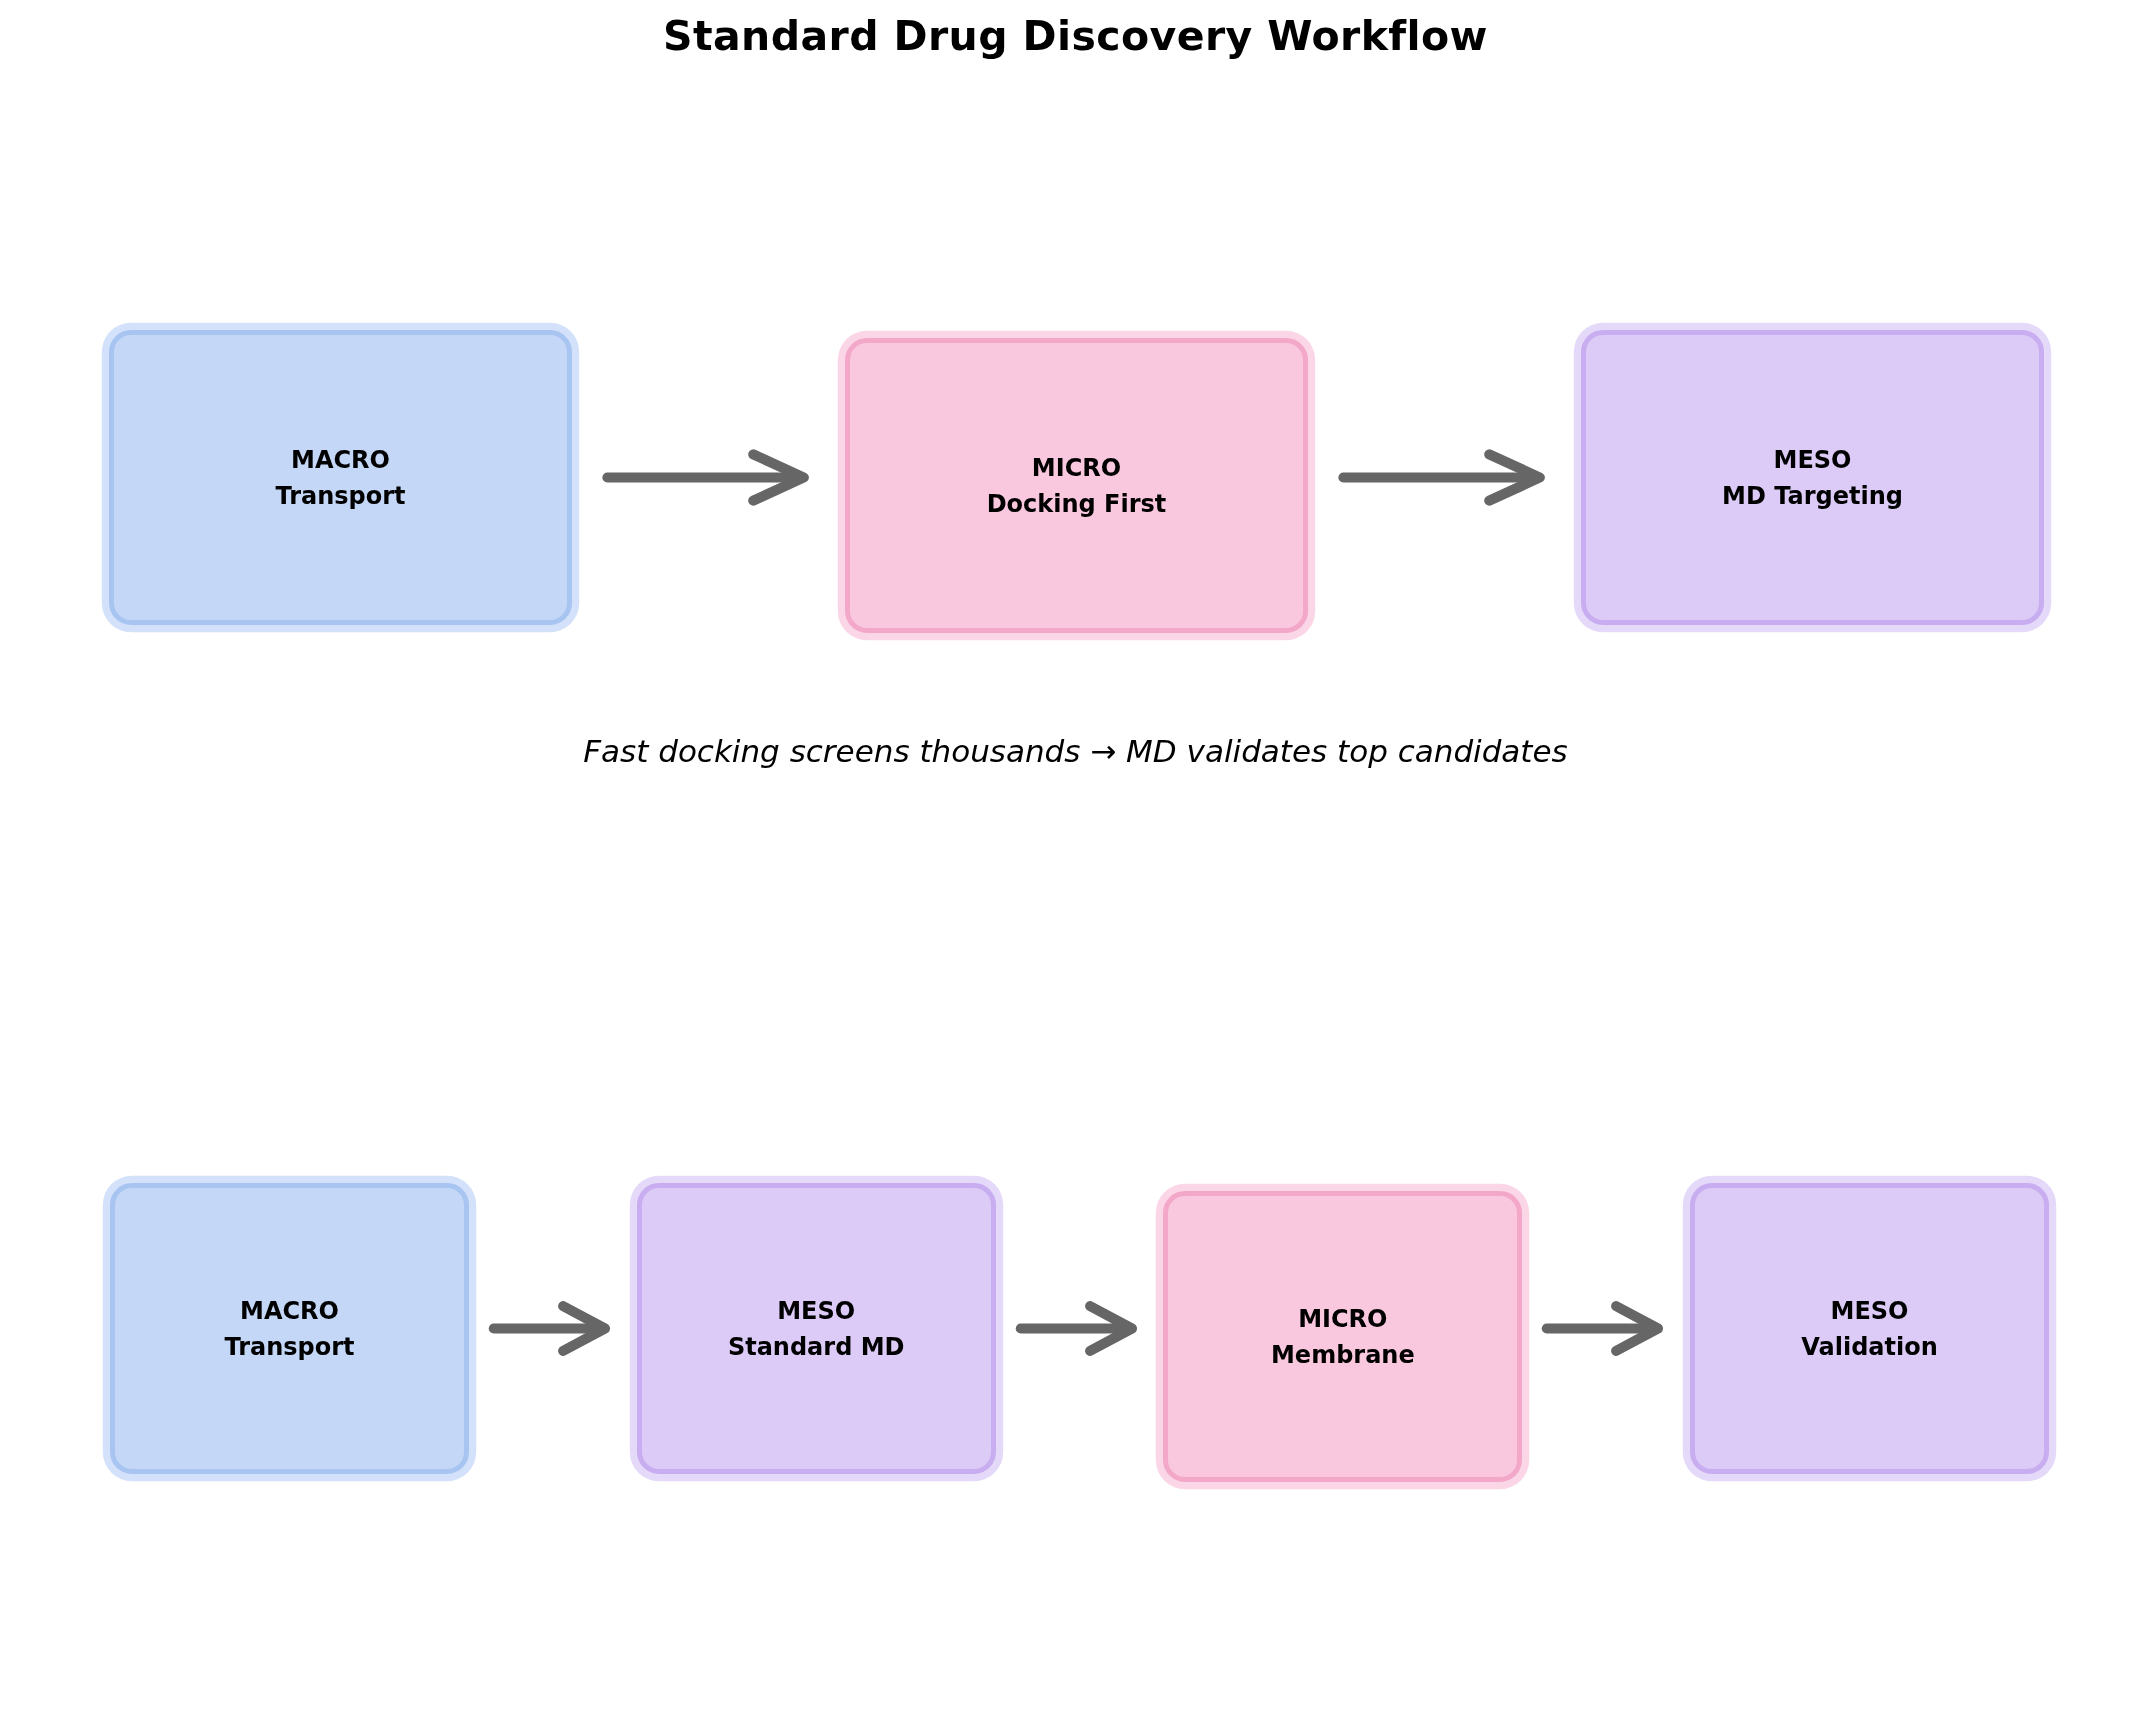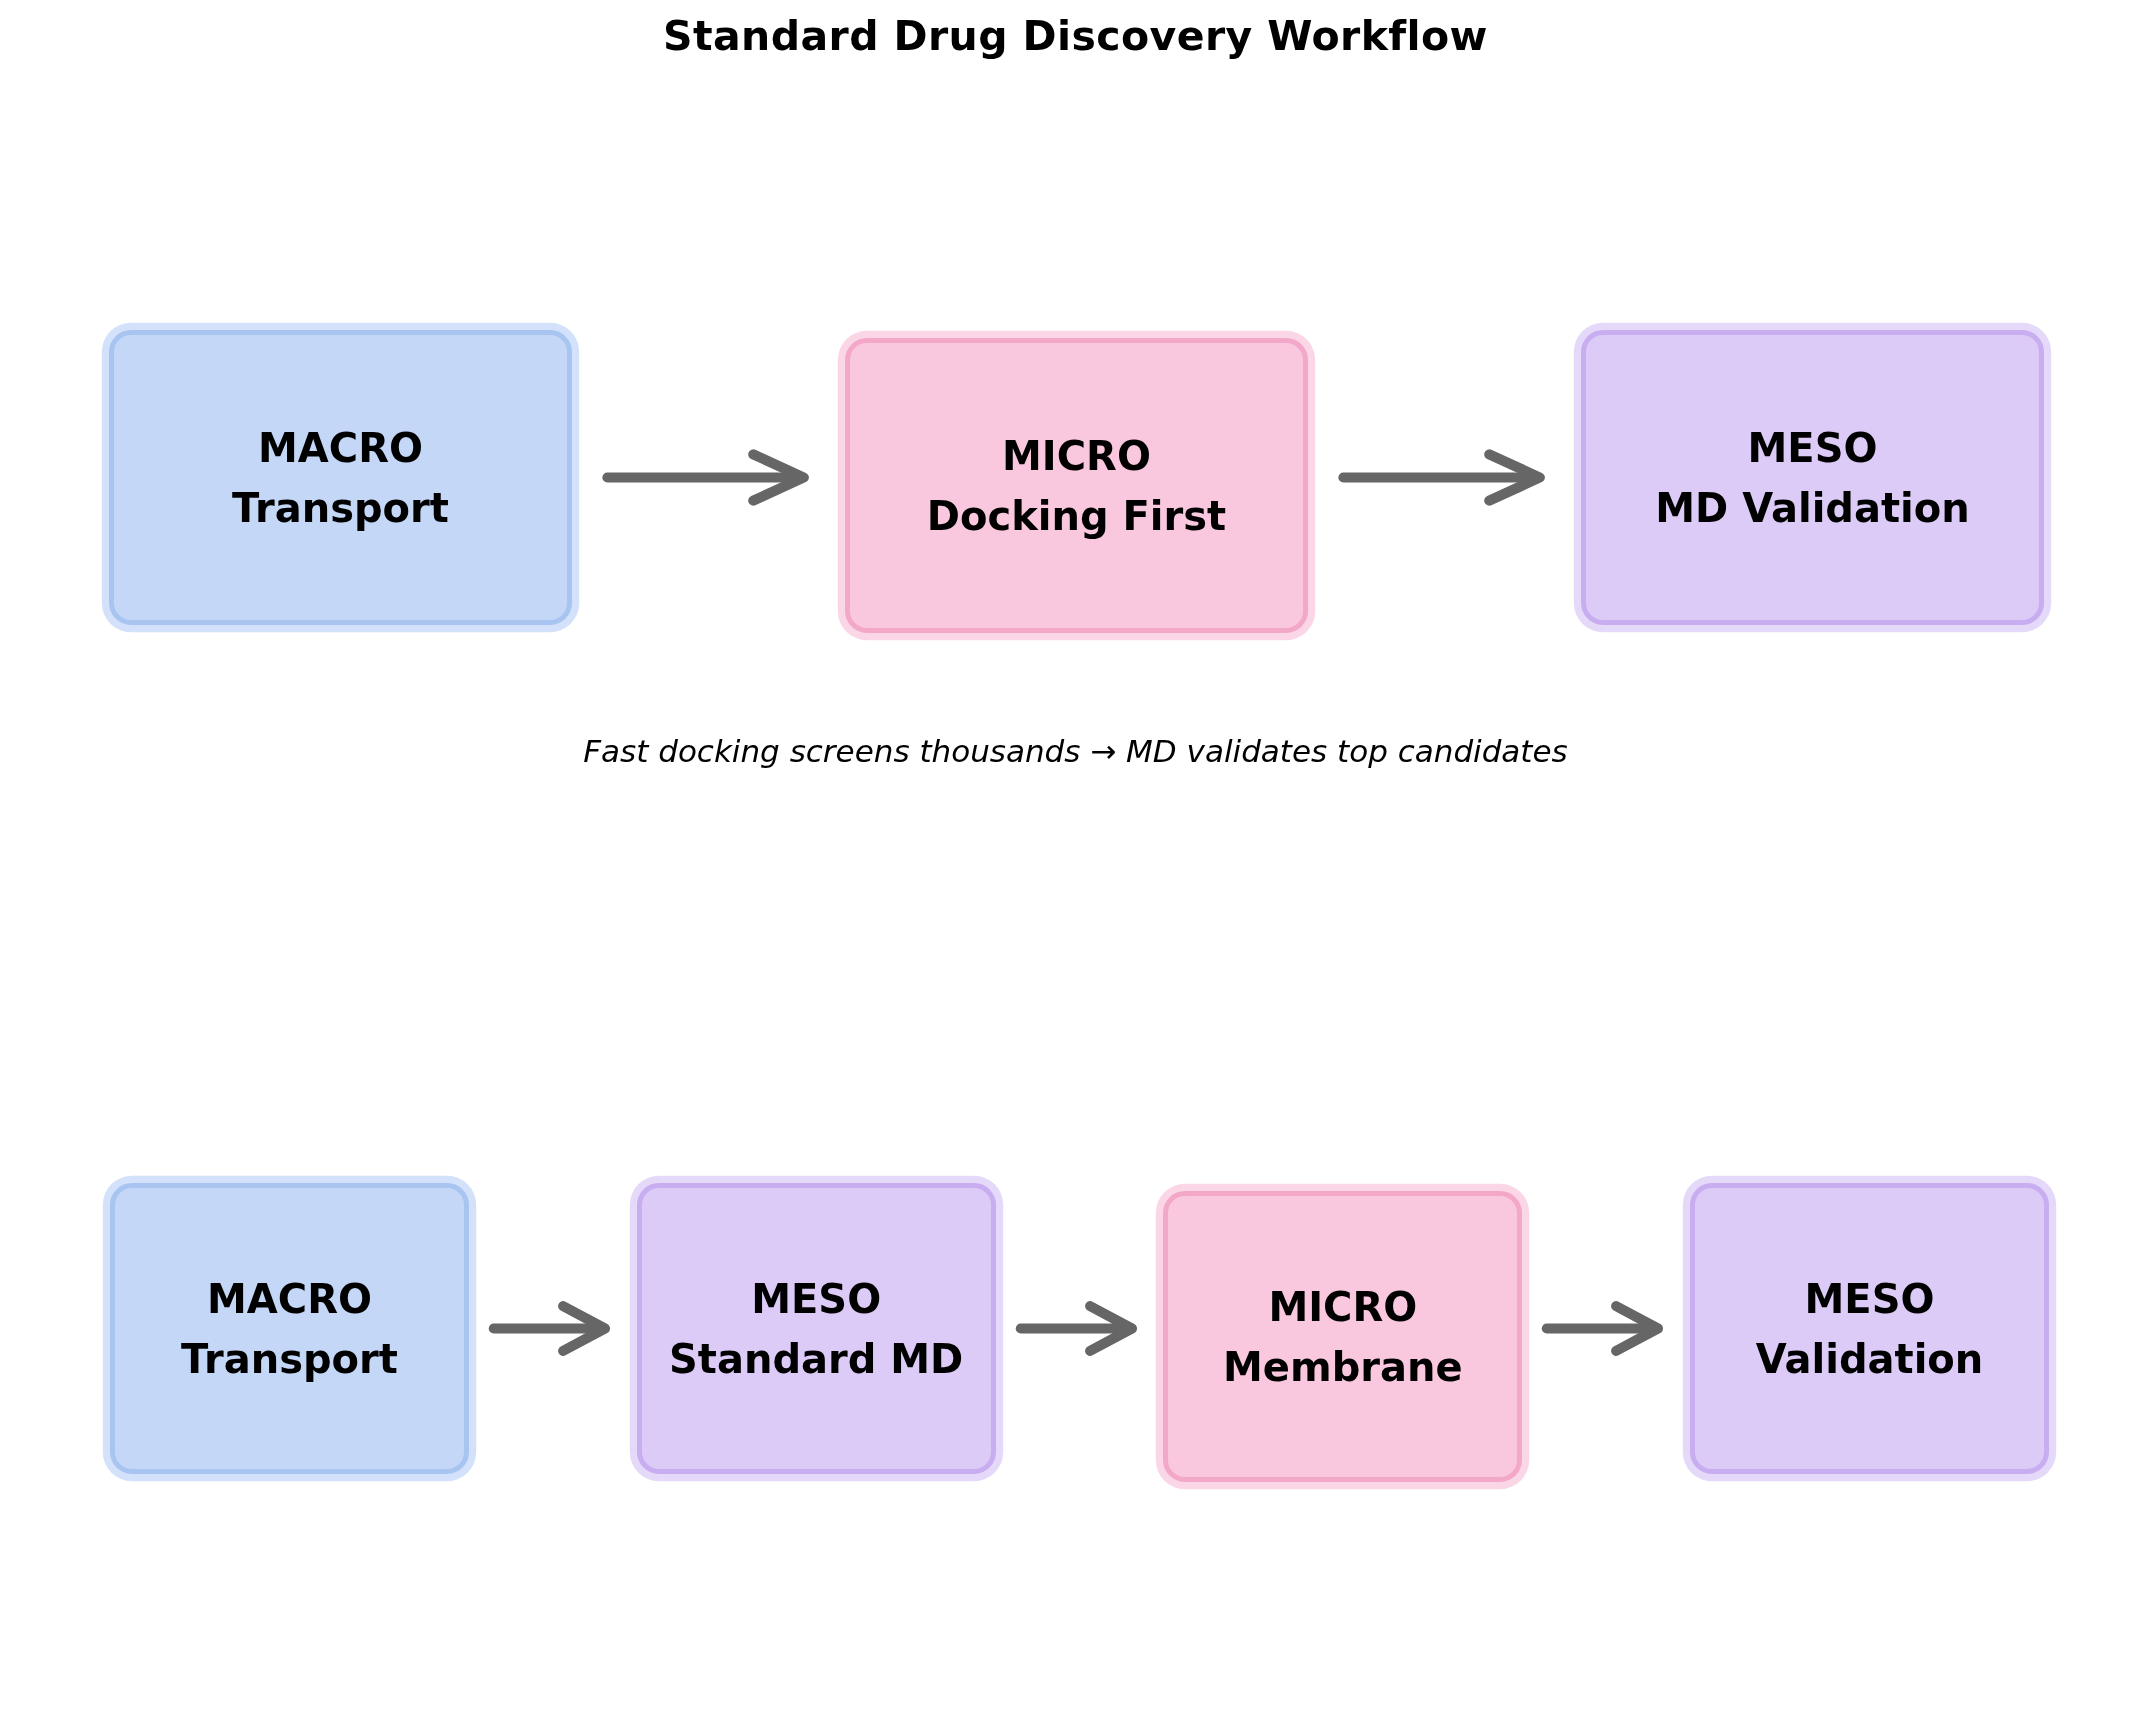--- a/index.html
+++ b/index.html
@@ -83,21 +83,21 @@
   }
   .step.meso {
     background: var(--meso-fill);
     border-color: var(--meso-border);
     box-shadow: 0 0 0 7.2px var(--meso-halo);
   }
   .step-text {
     text-align: center;
     font-weight: bold;
     color: #000000;
-    font-size: 40px;
+    font-size: 24px;
     line-height: 1.5;
   }
   .arrow-cell {
     flex: 1 1 auto;
     display: flex;
     align-items: center;
     justify-content: center;
     height: 100%;
   }
   svg.arrow {
@@ -145,21 +145,21 @@
     <div class="arrow-cell">
       <svg class="arrow" width="217" height="65" viewBox="0 0 300 90">
         <line x1="10" y1="45" x2="268" y2="45"></line>
         <polyline points="212,13 282,45 212,77"></polyline>
       </svg>
     </div>
 
     <div class="step meso">
       <div class="step-text">
         <div>MESO</div>
-        <div>MD Validation</div>
+        <div>MD Targeting</div>
       </div>
     </div>
 
   </div>
 
   <div class="wf-caption c1">Fast docking screens thousands → MD validates top candidates</div>
 
 
   <div class="flow-row r2">
 

